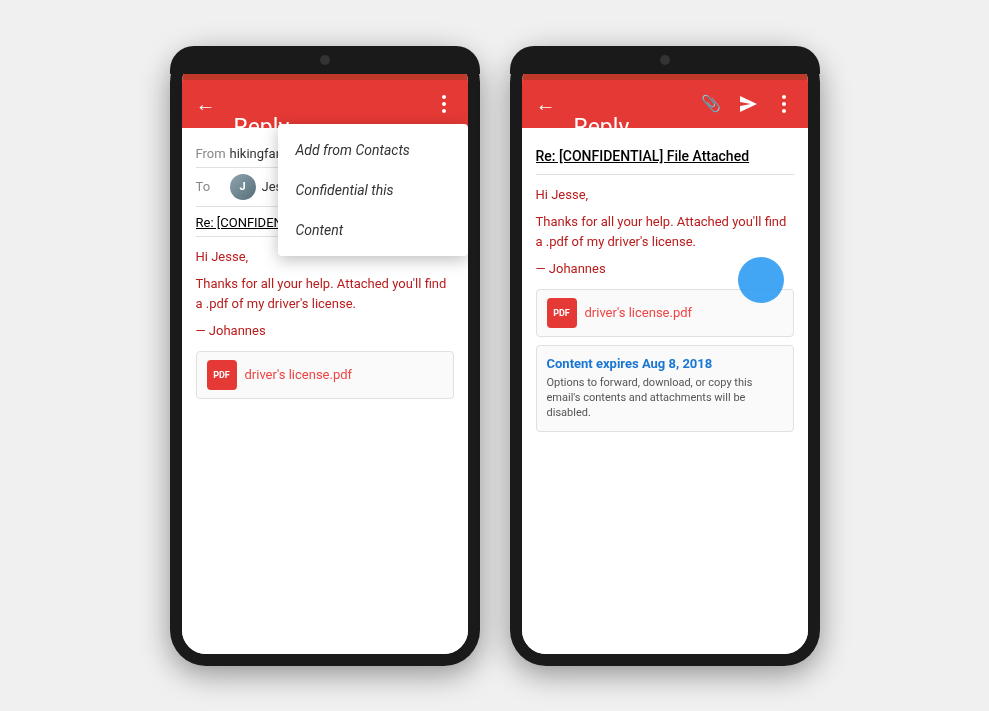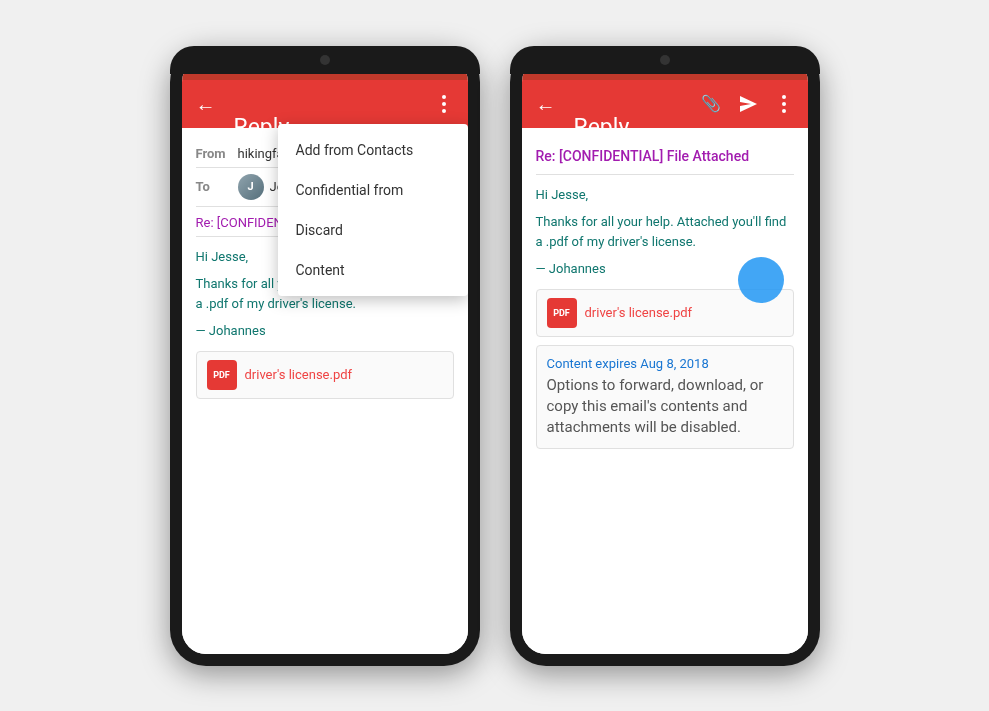--- a/index.html
+++ b/index.html
@@ -134,24 +134,23 @@
     .field-row {
       display: flex;
       align-items: center;
       padding: 6px 0;
       border-bottom: 1px solid #e0e0e0;
       font-size: 13px;
     }
 
     .field-label {
       color: #888;
-      width: 42px;
+      width: 34px;
       flex-shrink: 0;
       font-size: 13px;
-      font-weight: bold;
     }
 
     .field-value {
       color: #333;
       font-size: 13px;
       flex: 1;
       overflow: hidden;
       text-overflow: ellipsis;
       white-space: nowrap;
     }
@@ -173,32 +172,33 @@
       display: flex;
       align-items: center;
       justify-content: center;
       color: #fff;
       font-size: 11px;
       font-weight: bold;
     }
 
     .email-subject {
       font-size: 13px;
-      color: #a21caf;
+      color: #000000;
       padding: 8px 0 6px;
       border-bottom: 1px solid #e0e0e0;
       overflow: hidden;
       text-overflow: ellipsis;
       white-space: nowrap;
+      text-decoration: underline;
     }
 
     .email-body {
       padding-top: 10px;
       font-size: 13px;
-      color: #0f766e;
+      color: #b91c1c;
       line-height: 1.5;
     }
 
     .email-body p {
       margin-bottom: 8px;
     }
 
     .attachment-row {
       display: flex;
       align-items: center;
@@ -242,20 +242,21 @@
       width: 190px;
       padding: 6px 0;
     }
 
     .dropdown-item {
       padding: 12px 18px;
       font-size: 14px;
       color: #333;
       cursor: pointer;
       white-space: nowrap;
+      font-style: italic;
     }
 
     
     .blue-circle {
       position: absolute;
       width: 42px;
       height: 42px;
       background: #2196F3;
       border-radius: 50%;
       opacity: 0.85;
@@ -266,26 +267,26 @@
       margin-top: 8px;
       border: 1px solid #e0e0e0;
       border-radius: 4px;
       padding: 10px;
       background: #fafafa;
     }
 
     .confidential-title {
       color: #1976d2;
       font-size: 13px;
-      font-weight: normal;
+      font-weight: bold;
       margin-bottom: 4px;
     }
 
     .confidential-text {
-      font-size: 15px;
+      font-size: 11px;
       color: #555;
       line-height: 1.4;
     }
 
     
     .back-arrow {
       font-size: 20px;
       cursor: pointer;
     }
 
@@ -354,22 +355,21 @@
         <div class="toolbar-icons">
           <div class="icon-btn three-dots">
             <div class="dot"></div>
             <div class="dot"></div>
             <div class="dot"></div>
           </div>
         </div>
 
         <div class="dropdown-menu">
           <div class="dropdown-item">Add from Contacts</div>
-          <div class="dropdown-item" style="position:relative;">Confidential from</div>
-          <div class="dropdown-item">Discard</div>
+          <div class="dropdown-item" style="position:relative;">Confidential this</div>
           <div class="dropdown-item">Content</div>
         </div>
       </div>
 
       <div class="email-content">
 
         <div class="field-row">
           <span class="field-label">From</span>
           <span class="field-value">hikingfan@gmai...</span>
         </div>

